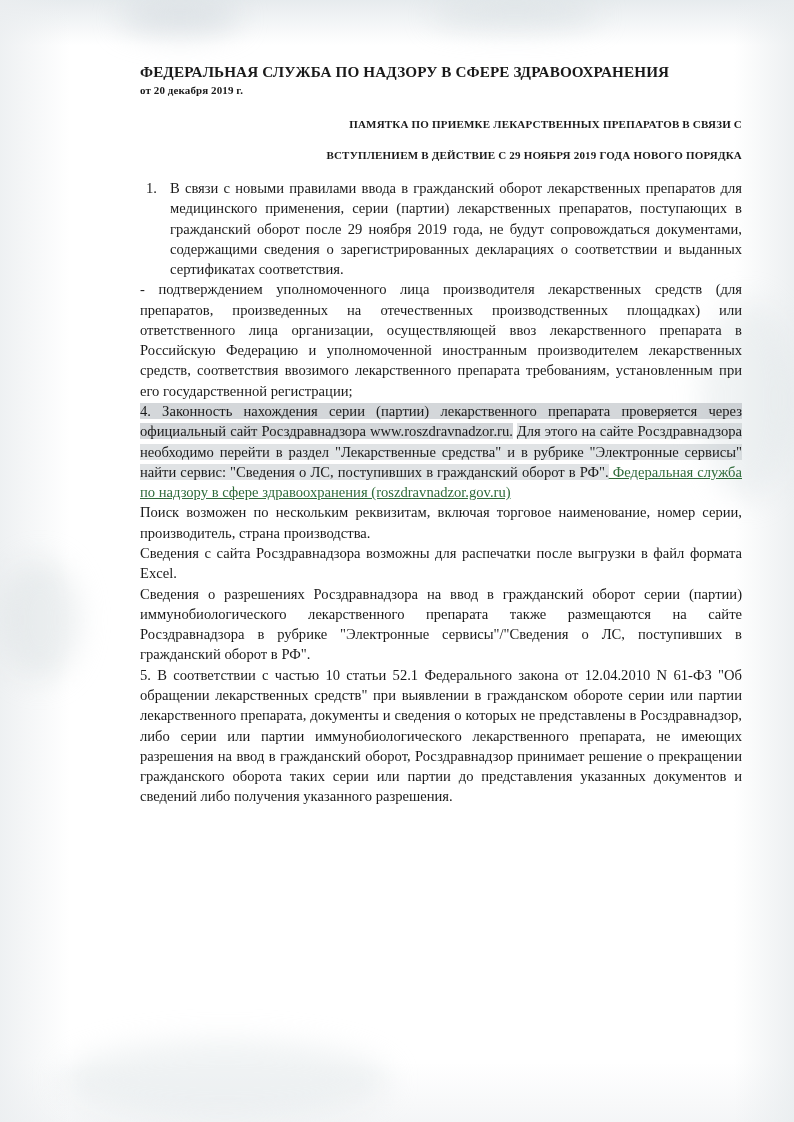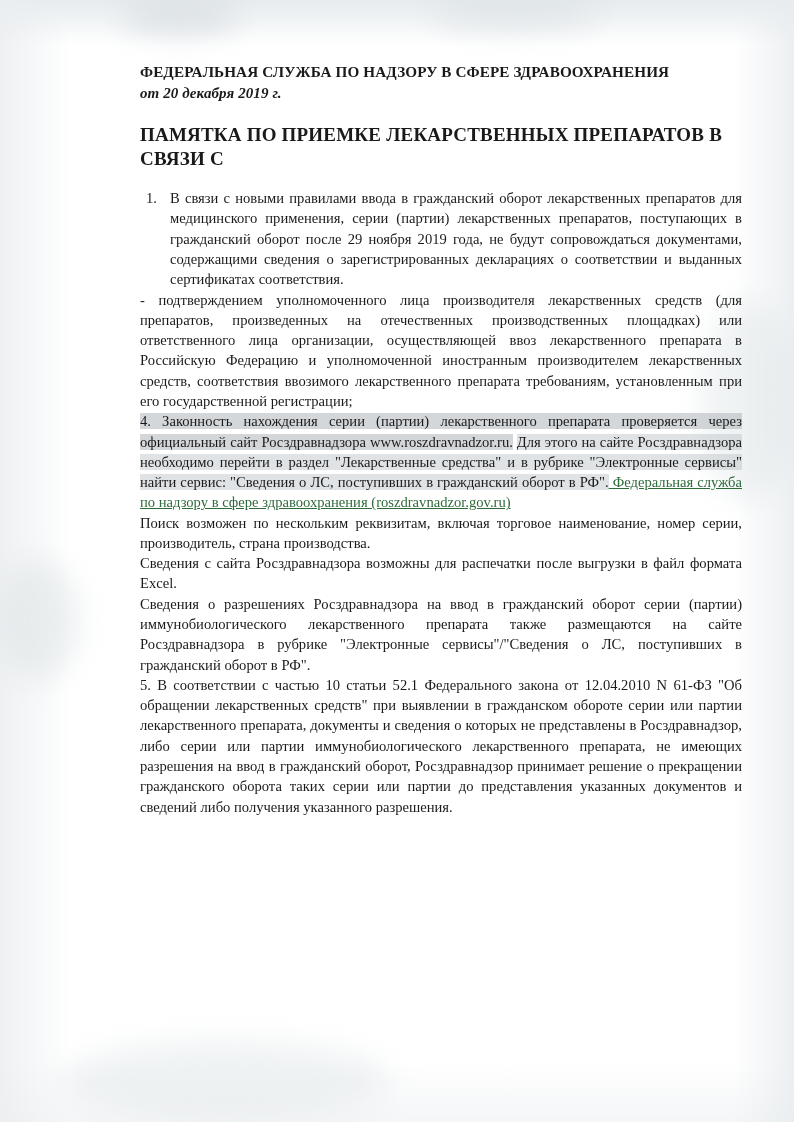--- a/index.html
+++ b/index.html
@@ -47,33 +47,33 @@
     border-radius: 32px;
   }
 
   .doc-head {
     font-weight: bold;
     font-size: 15.2px;
     line-height: 1.35;
     letter-spacing: 0.1px;
   }
   .doc-head .line2 {
-    font-size: 15px;
-    font-style: italic;
+    font-size: 11px;
   }
 
   .title-block {
     margin-top: 20px;
   }
   .title-line {
     font-weight: bold;
-    font-size: 19px;
+    font-size: 11px;
     line-height: 1.3;
     margin-bottom: 16px;
     letter-spacing: 0.2px;
+    text-align: right;
   }
 
   .body-block {
     margin-top: 6px;
     font-size: 14.6px;
     line-height: 1.39;
   }
 
   .numbered-first {
     display: flex;
@@ -125,20 +125,21 @@
 
 <div class="page">
 
   <div class="doc-head">
     <div>ФЕДЕРАЛЬНАЯ СЛУЖБА ПО НАДЗОРУ В СФЕРЕ ЗДРАВООХРАНЕНИЯ</div>
     <div class="line2">от 20 декабря 2019 г.</div>
   </div>
 
   <div class="title-block">
     <div class="title-line">ПАМЯТКА ПО ПРИЕМКЕ ЛЕКАРСТВЕННЫХ ПРЕПАРАТОВ В СВЯЗИ С</div>
+    <div class="title-line">ВСТУПЛЕНИЕМ В ДЕЙСТВИЕ С 29 НОЯБРЯ 2019 ГОДА НОВОГО ПОРЯДКА</div>
   </div>
 
   <div class="body-block">
 
     <div class="numbered-first">
       <span class="marker">1.</span>
       <span class="text">В связи с новыми правилами ввода в гражданский оборот лекарственных препаратов для медицинского применения, серии (партии) лекарственных препаратов, поступающих в гражданский оборот после 29 ноября 2019 года, не будут сопровождаться документами, содержащими сведения о зарегистрированных декларациях о соответствии и выданных сертификатах соответствия.</span>
     </div>
 
     <p class="para">- подтверждением уполномоченного лица производителя лекарственных средств (для препаратов, произведенных на отечественных производственных площадках) или ответственного лица организации, осуществляющей ввоз лекарственного препарата в Российскую Федерацию и уполномоченной иностранным производителем лекарственных средств, соответствия ввозимого лекарственного препарата требованиям, установленным при его государственной регистрации;</p>

